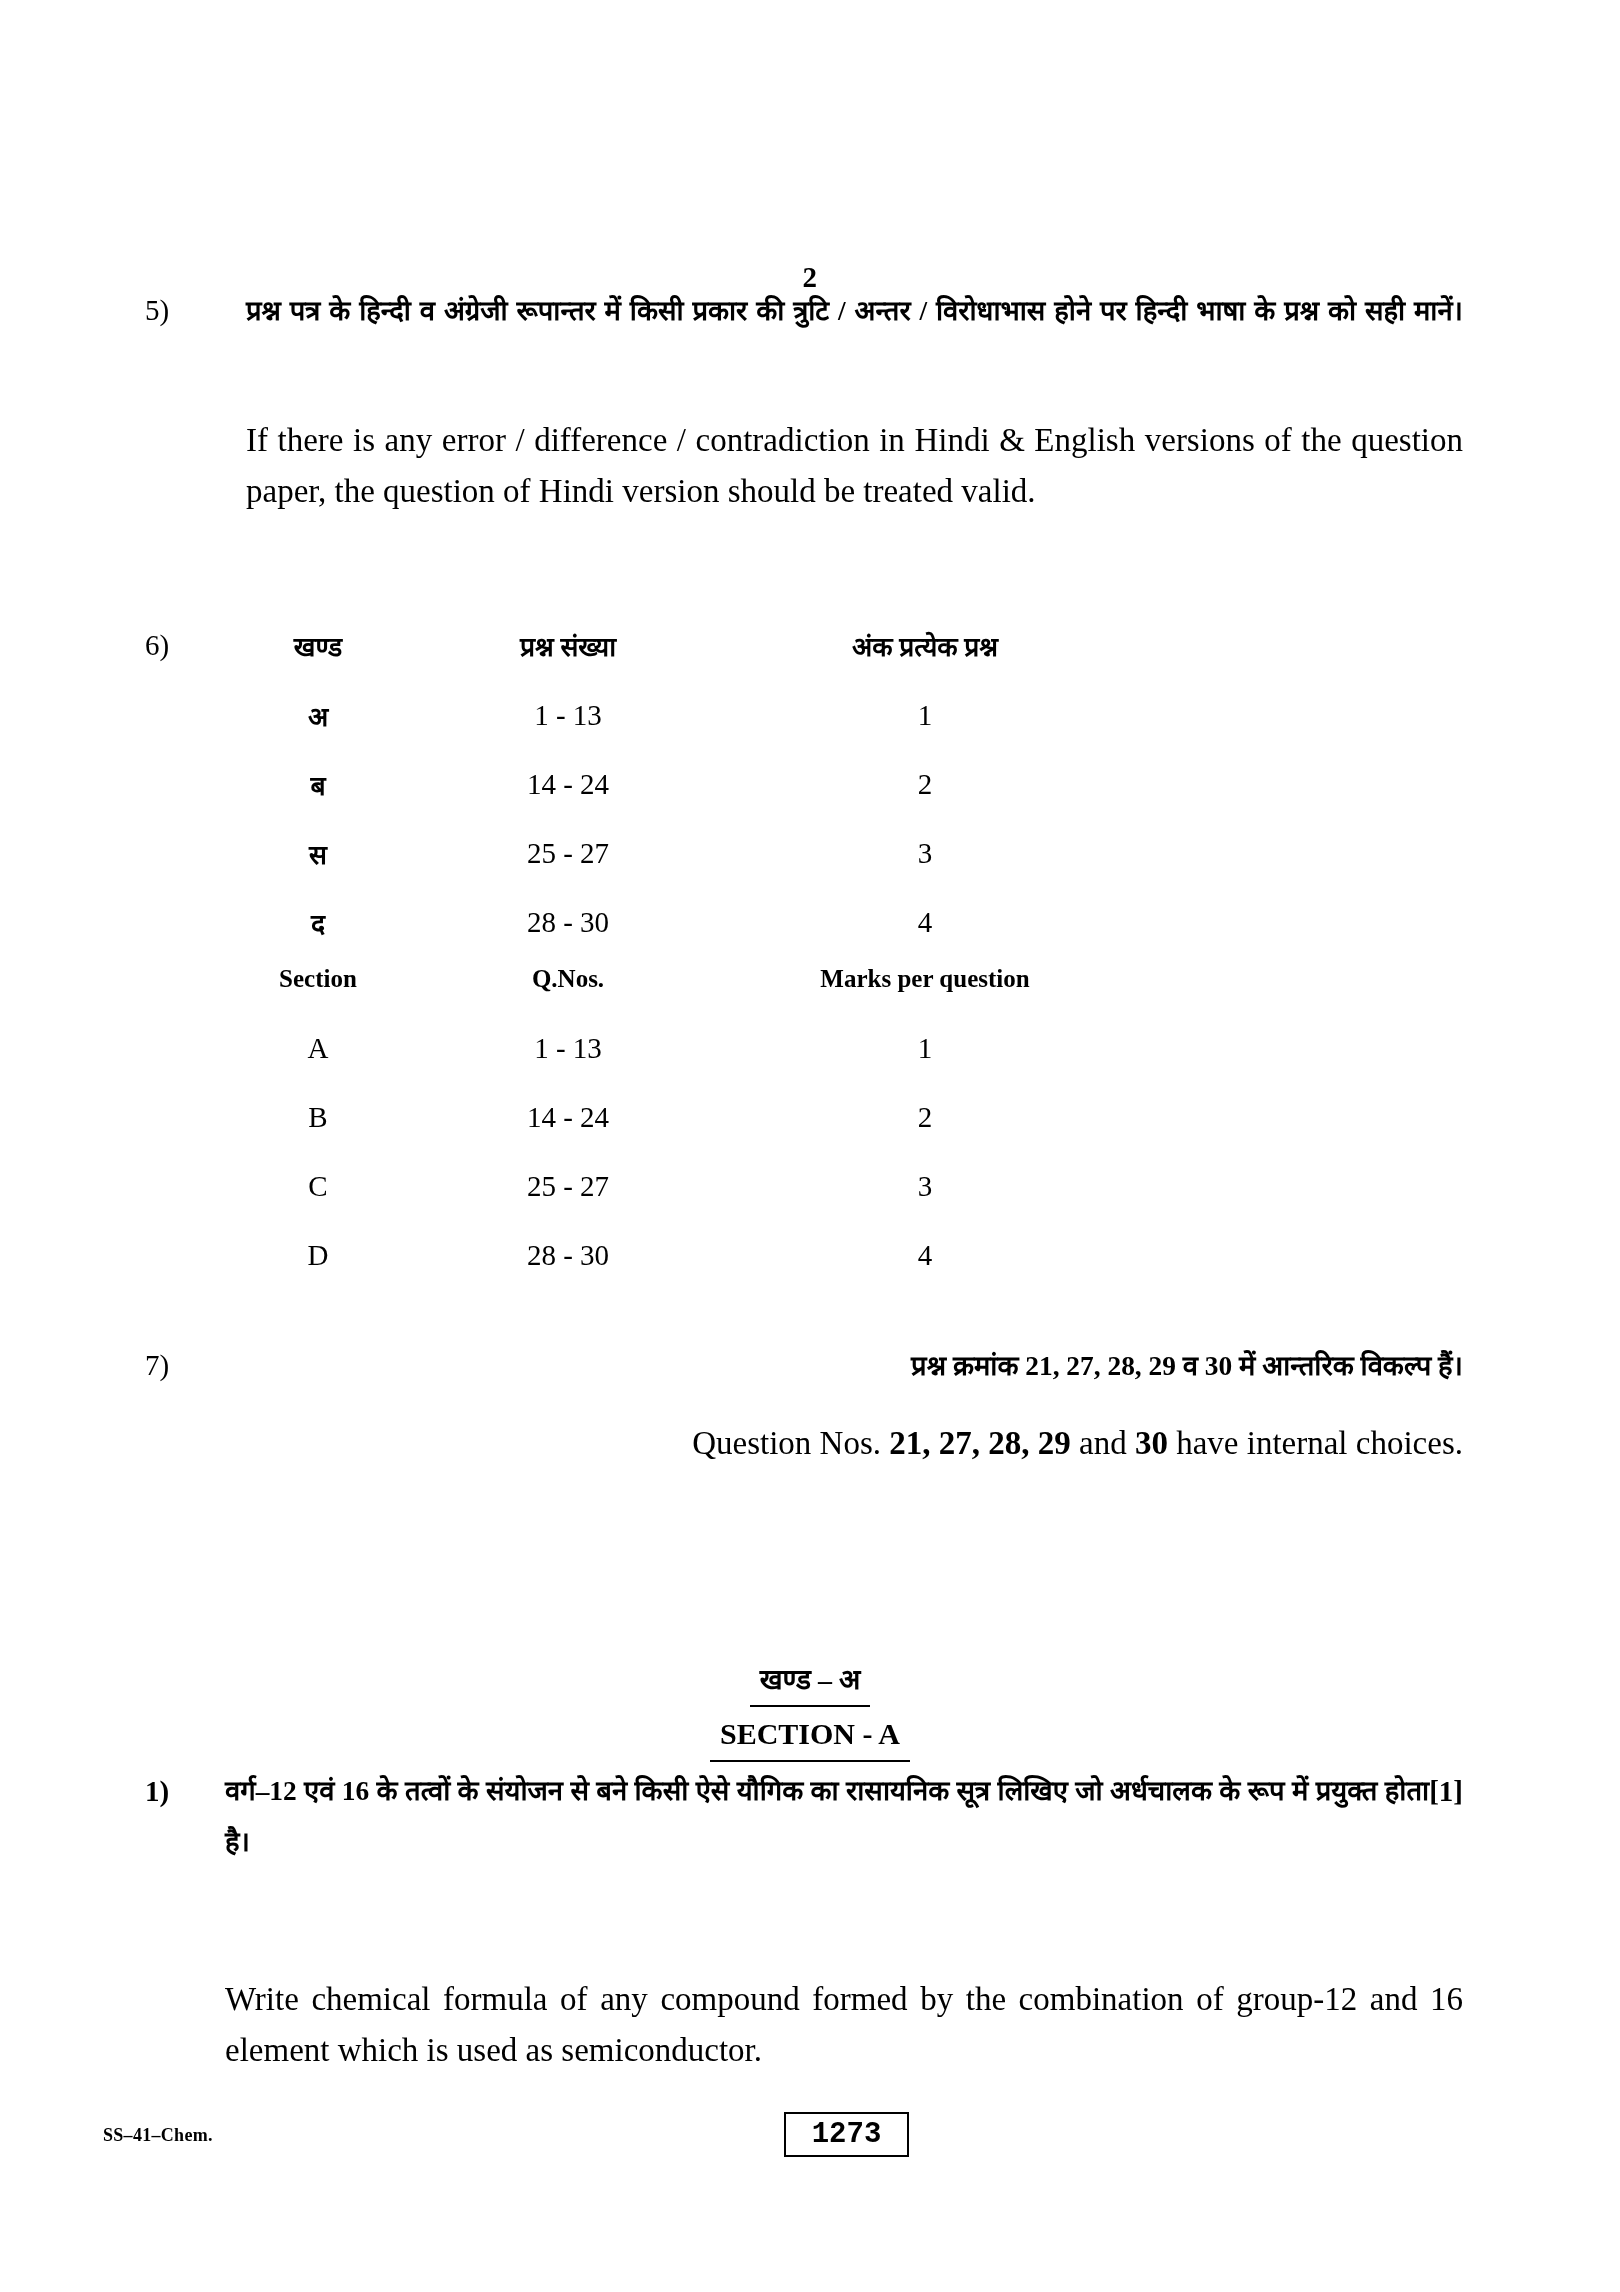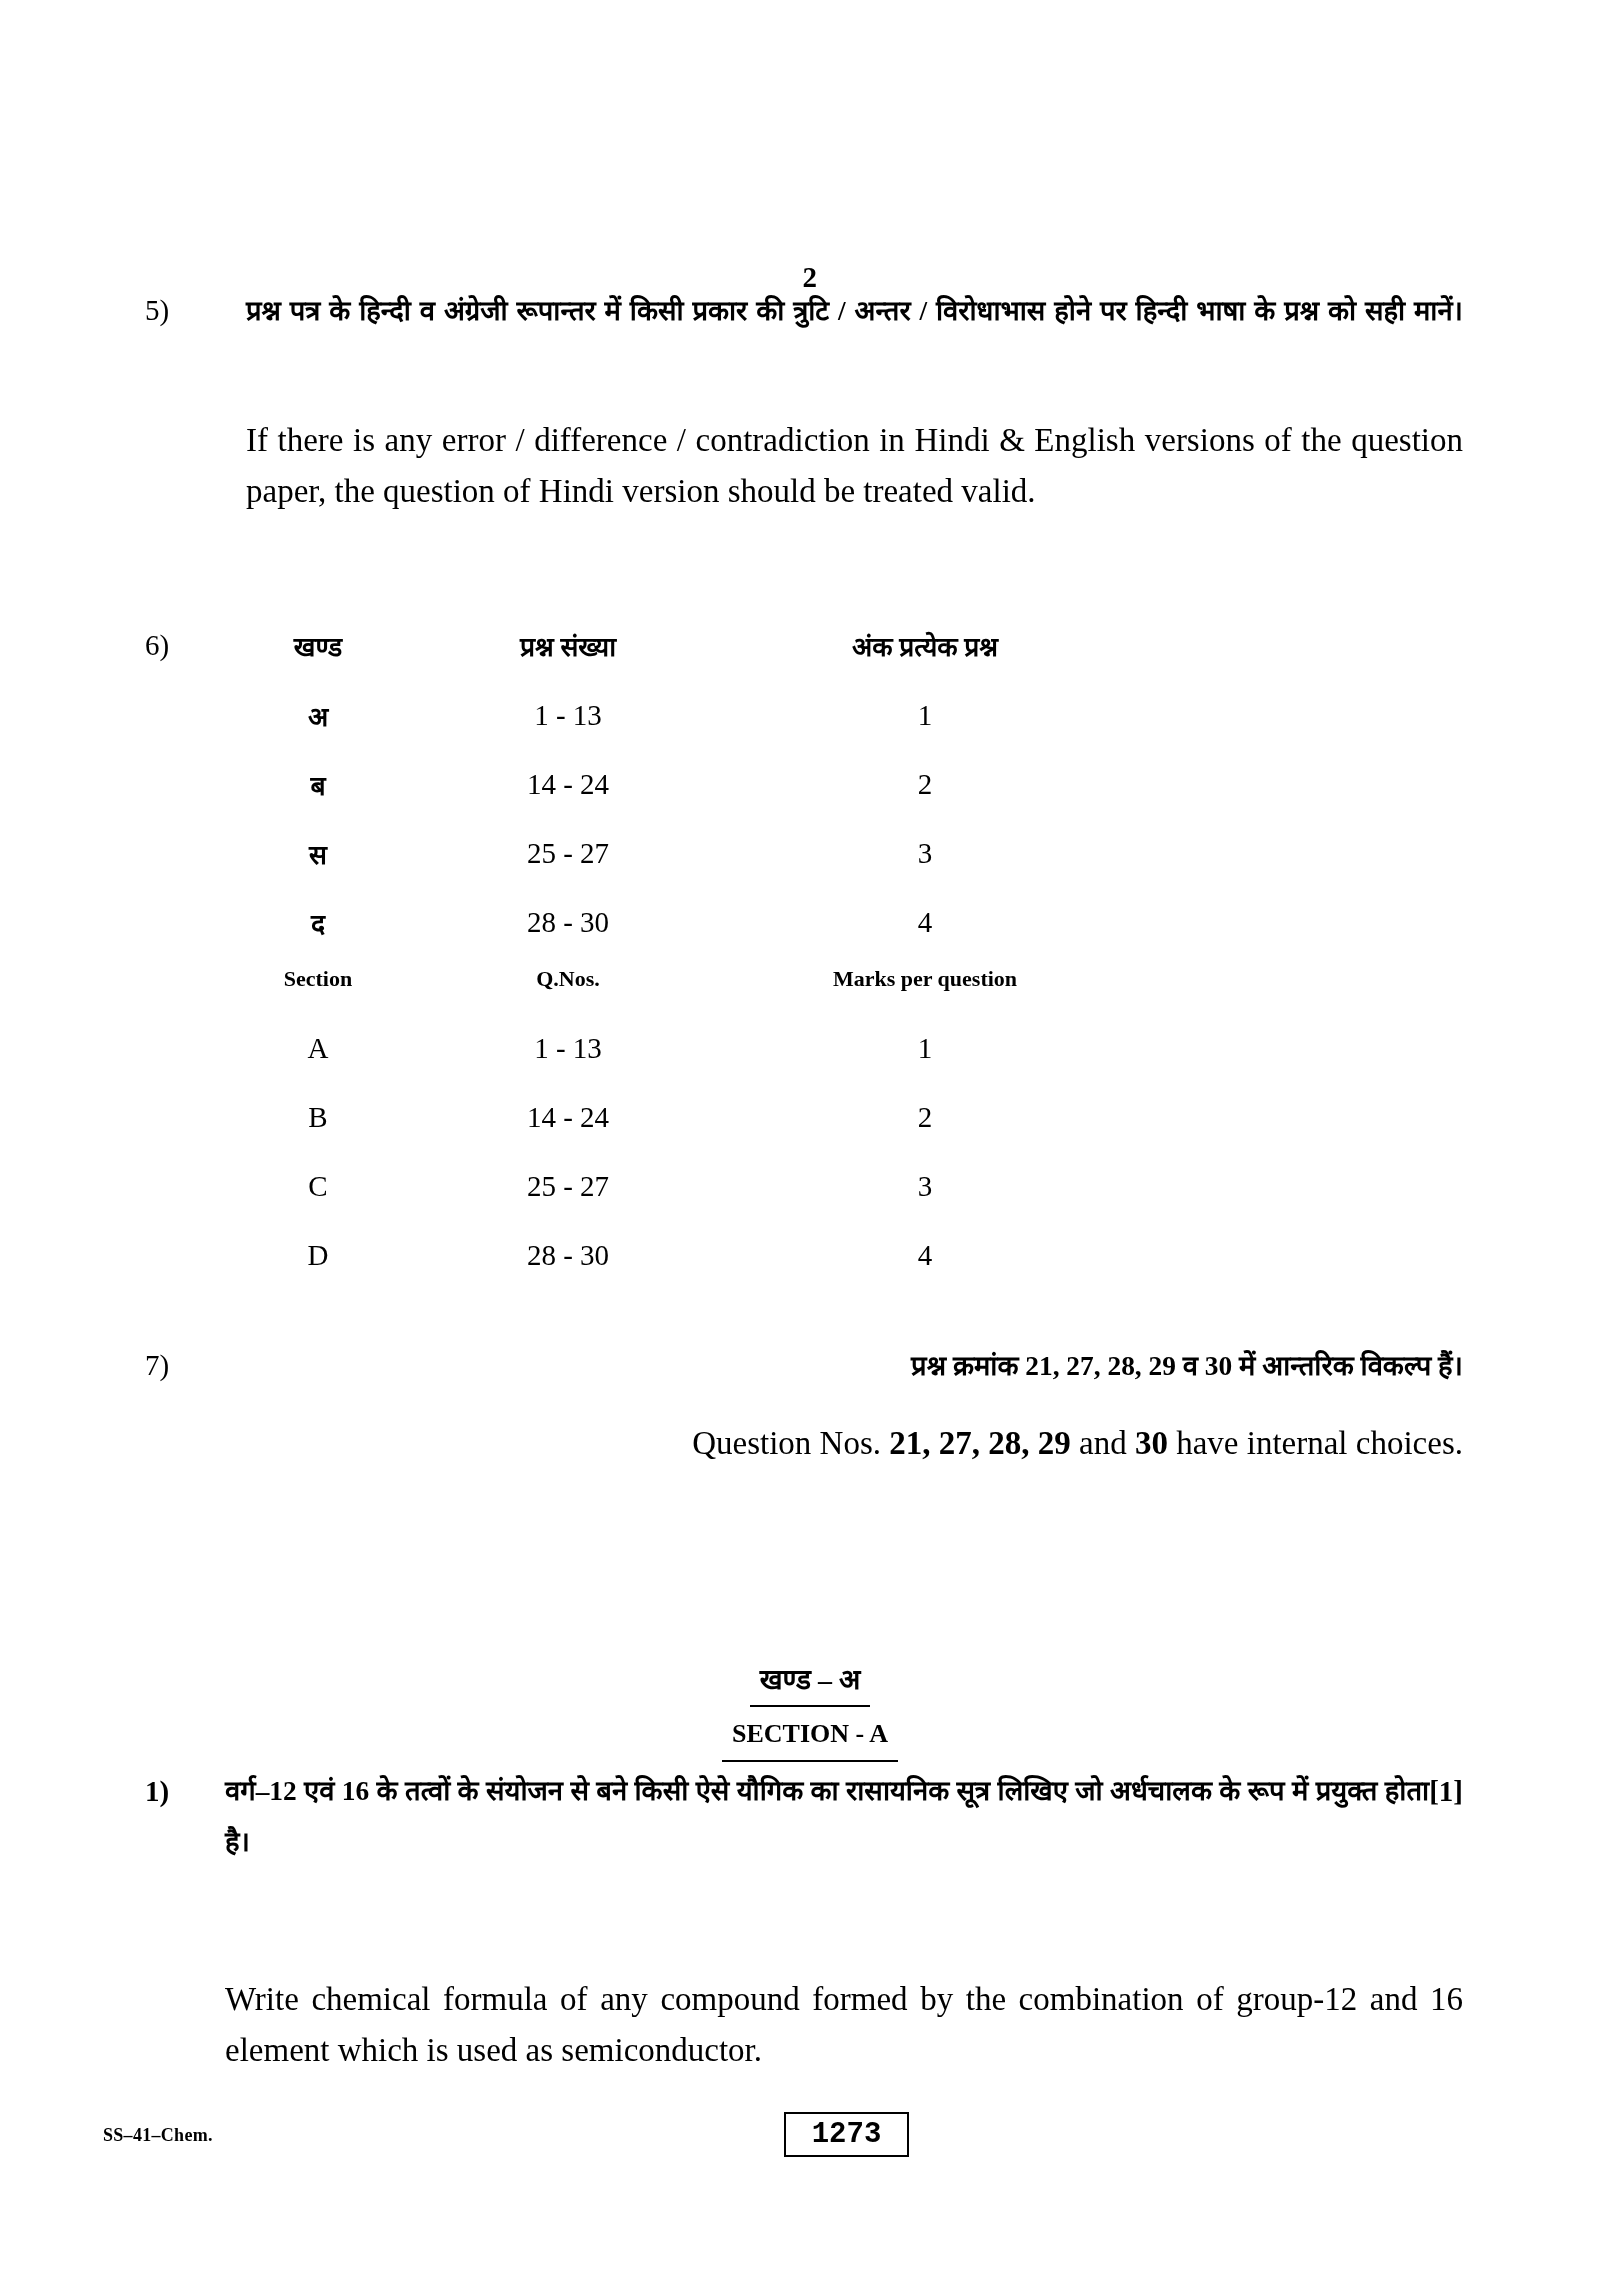--- a/index.html
+++ b/index.html
@@ -94,38 +94,38 @@
   .col-sec   { width: 186px; text-align: center; }
   .col-qnos  { width: 314px; text-align: center; }
   .col-marks { width: 400px; text-align: center; }
 
   .tbl .hrow td { height: 71px; }
   .tbl .drow td { height: 69px; }
 
   .t-hin-head { font-size: 26.5px; font-weight: bold; }
   .t-hin-cell { font-size: 26.5px; font-weight: bold; }
   .t-num      { font-size: 29px; font-weight: normal; }
-  .t-eng-head { font-size: 22px; font-weight: bold; }
+  .t-eng-head { font-size: 25px; font-weight: bold; }
   .t-eng-cell { font-size: 29px; font-weight: normal; }
   .t-idx      { font-size: 29px; text-align: left; }
 
   
   .sec-heads {
     position: absolute;
     left: 0;
     width: 1620px;
     text-align: center;
   }
   .sec-heads .h-hin {
     font-size: 28px;
     font-weight: bold;
     line-height: 45px;
   }
   .sec-heads .h-eng {
-    font-size: 26px;
+    font-size: 30px;
     font-weight: bold;
     line-height: 47px;
     margin-top: 2.9px;
   }
   .sec-heads .u {
     display: inline-block;
     border-bottom: 2.5px solid #000;
     padding: 0 9.8px 2.9px 9.8px;
   }
 

